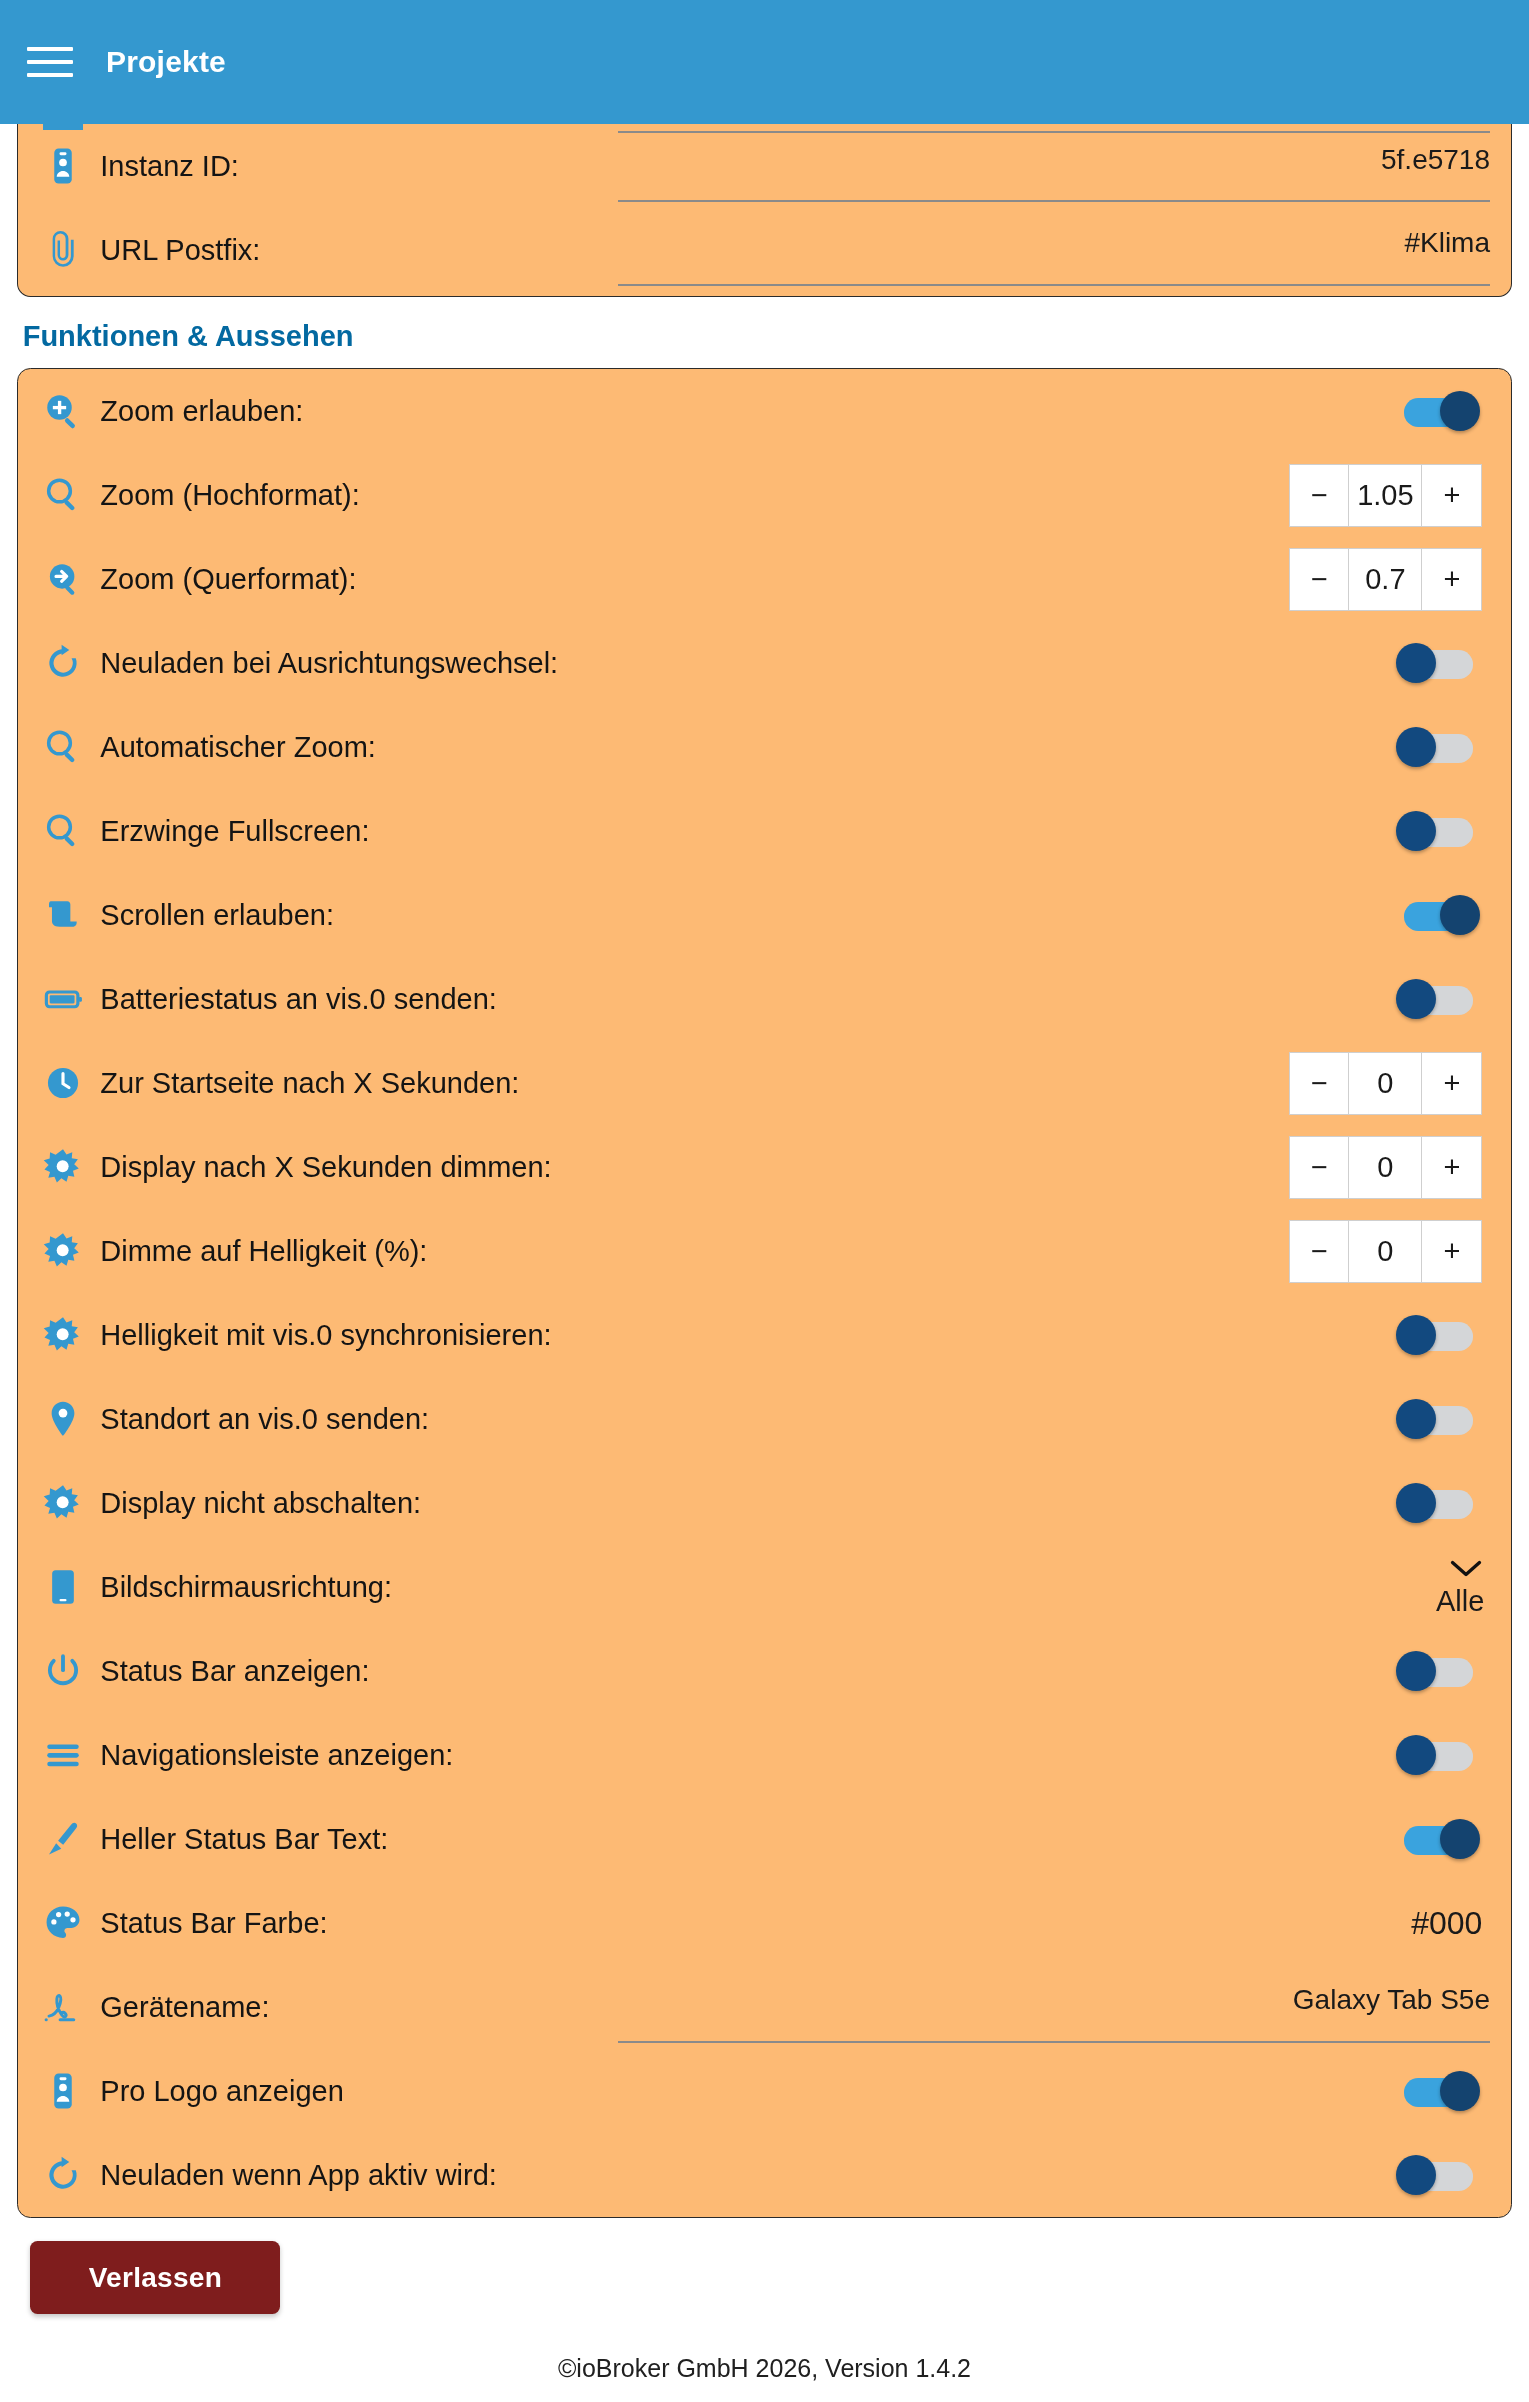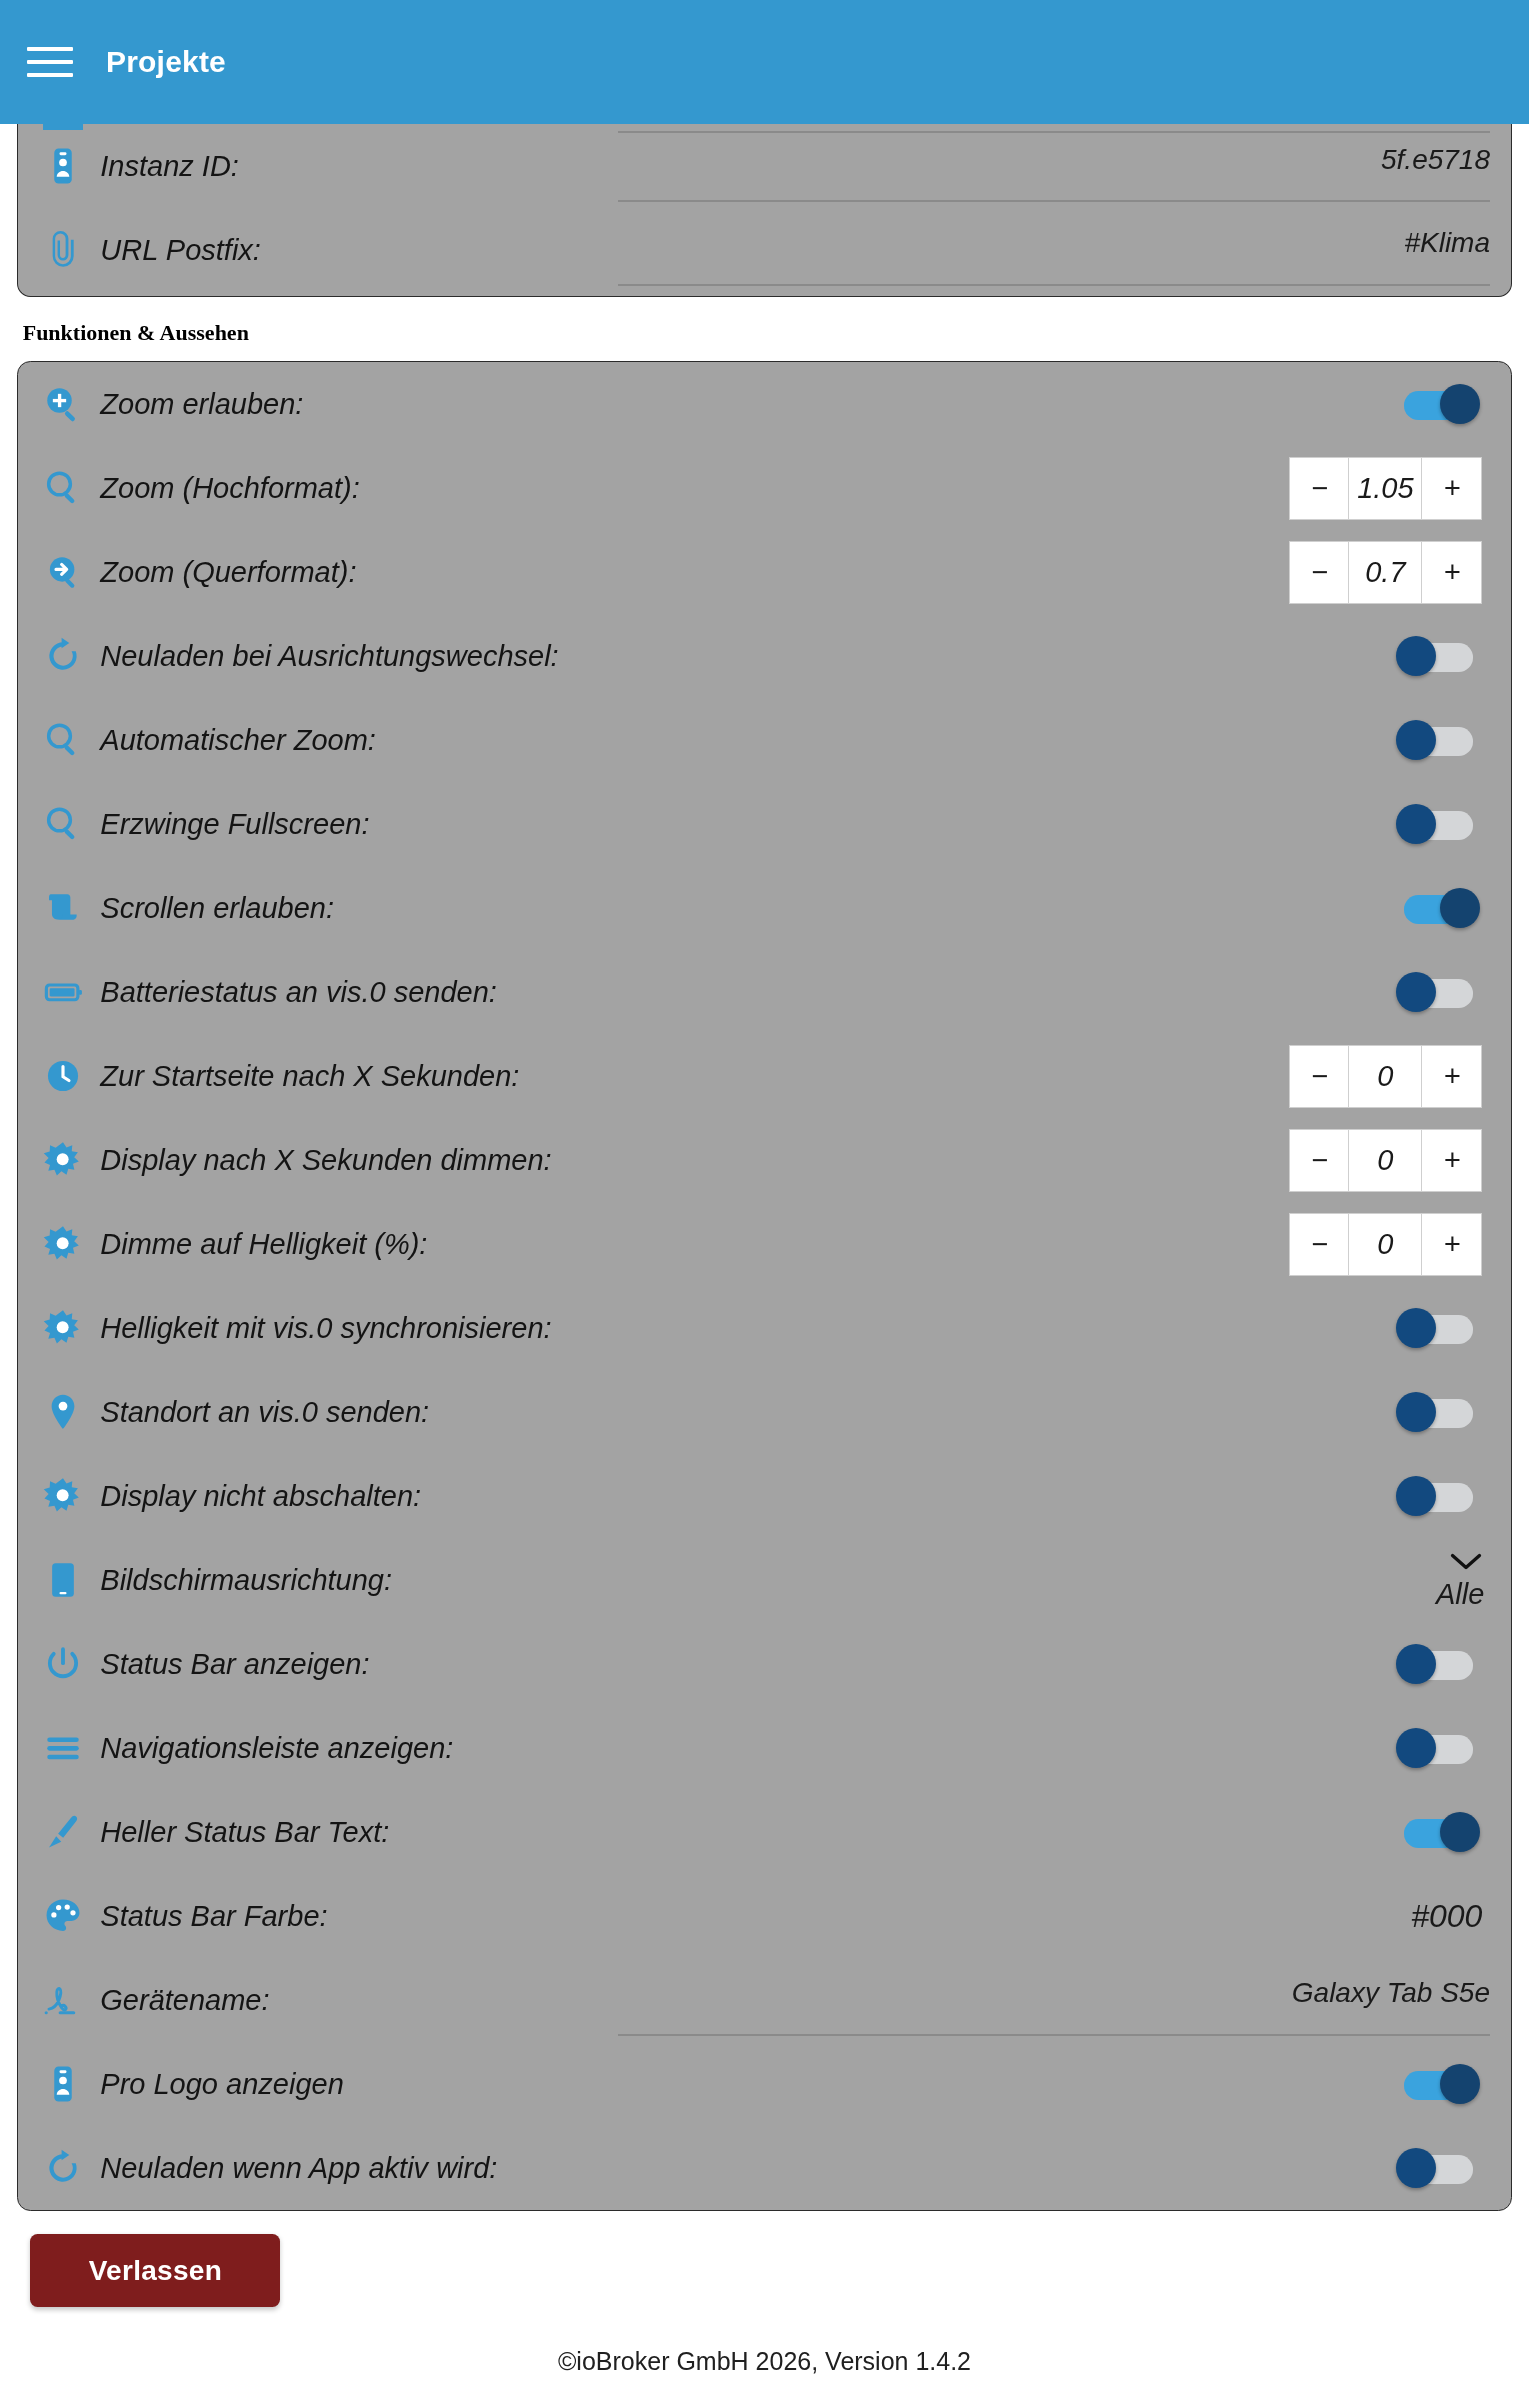--- a/index.html
+++ b/index.html
@@ -39,23 +39,22 @@
 
   
   .content {
     position: relative;
     padding: 0 17px;
   }
 
   .card {
     border: 1.5px solid #2b2b2b;
     border-radius: 13.4px;
-    background: #a3a3a3;
+    background: #fdba74;
     position: relative;
-    font-style: italic;
   }
   .card.top-card {
     border-top: none;
     border-radius: 0 0 13.4px 13.4px;
     margin-top: 0;
     padding-bottom: 3.8px;
   }
 
   
   .peek-icon {
@@ -157,25 +156,24 @@
     padding-right: 5.7px;
     cursor: pointer;
   }
   .selcell .chev { line-height: 1; margin-bottom: 1.9px; }
   .selcell .selval { font-size: 29px; color: #1a1a1a; }
 
   .plainval { font-size: 32px; color: #1a1a1a; margin-left: auto; padding-right: 7.6px; }
 
   
   .section-title {
-    font-size: 22px;
+    font-size: 29px;
     font-weight: bold;
-    color: #000000;
+    color: #0369a1;
     padding: 23px 5.7px 15.3px 5.7px;
-    font-family: Liberation Serif, serif;
   }
 
   
   .btnrow {
     display: flex;
     gap: 31px;
     padding: 23px 13.4px 0 13.4px;
   }
   .btn {
     border: none;

